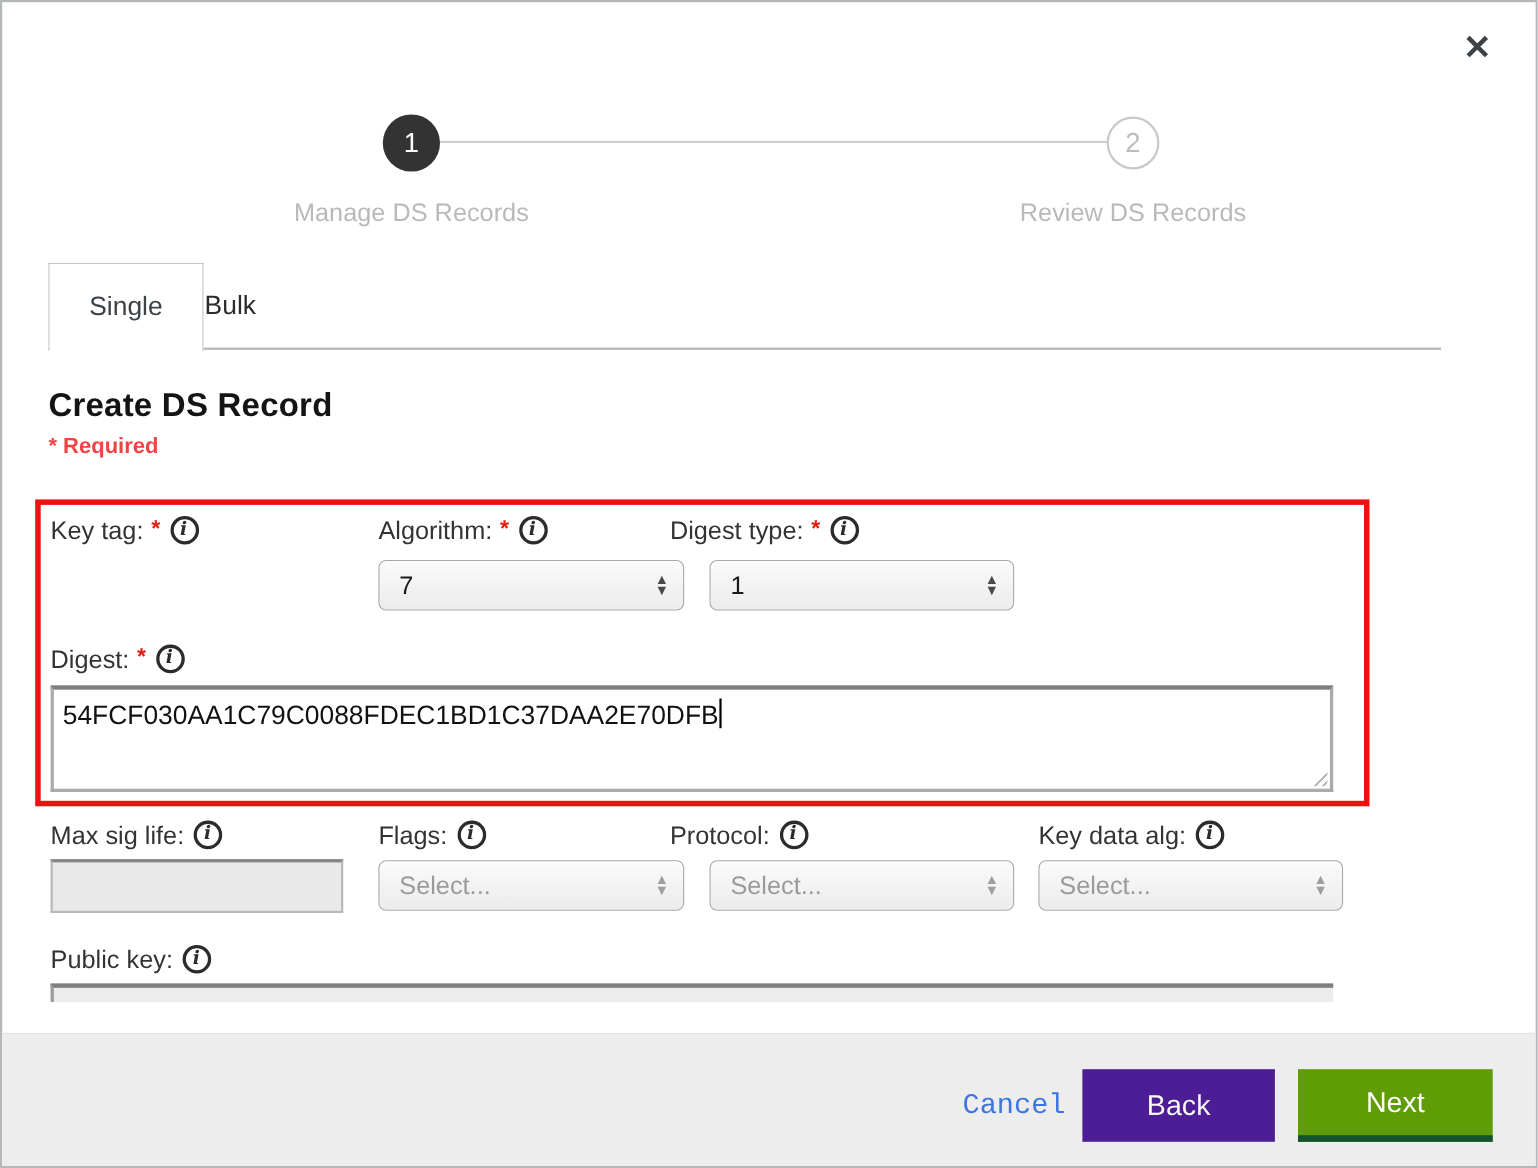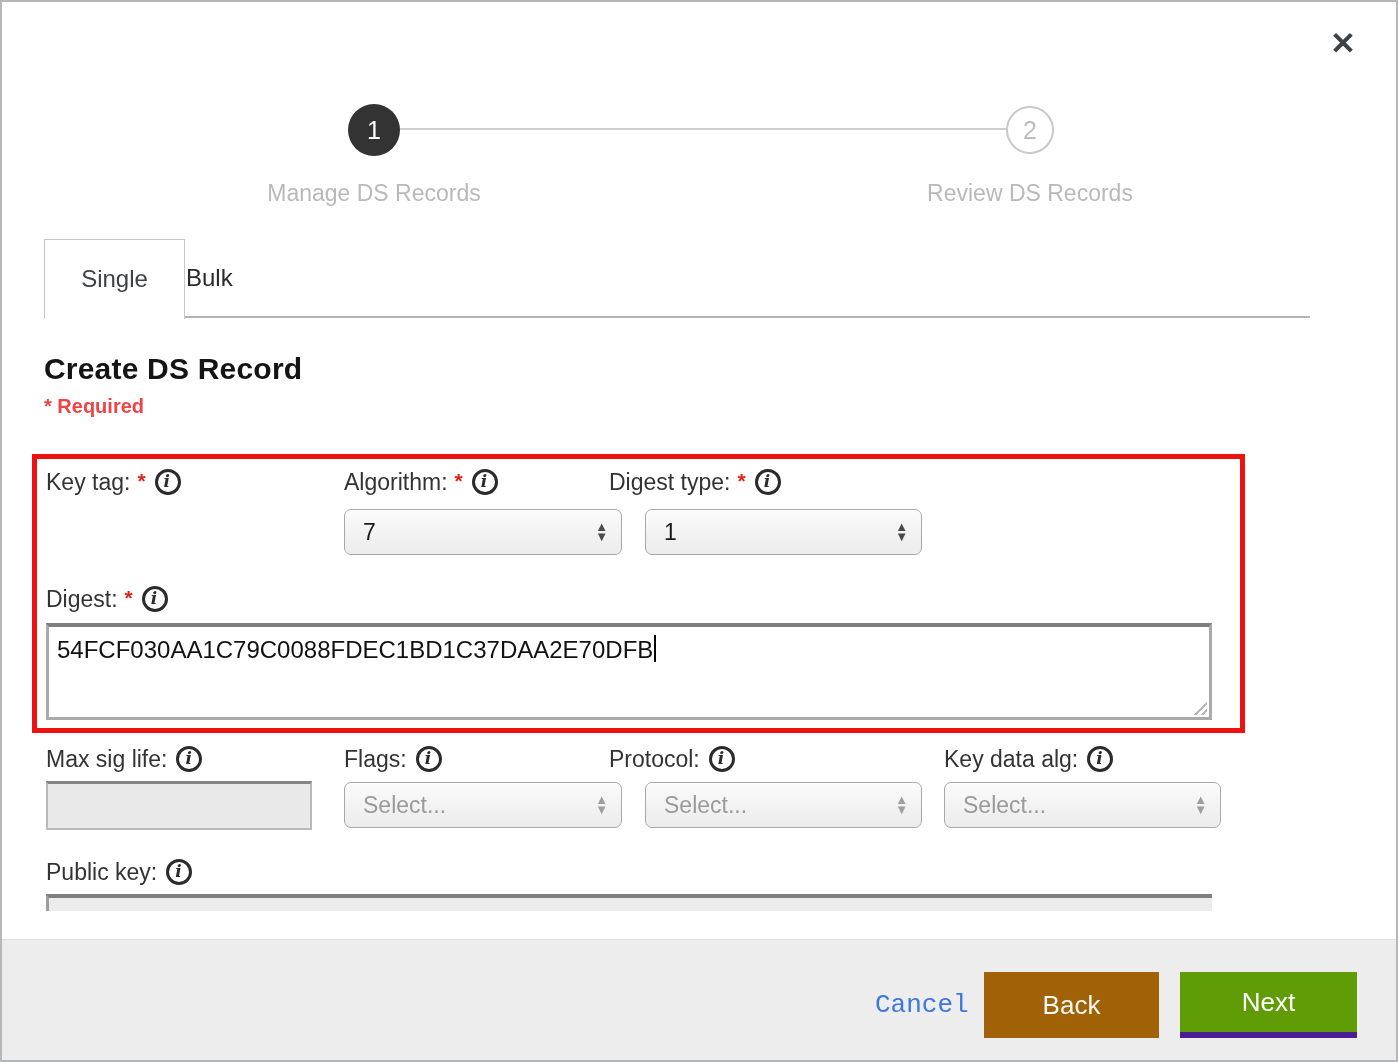--- a/index.html
+++ b/index.html
@@ -144,22 +144,22 @@
     position:absolute; left:0; top:937px; width:1394px; height:121px;
     background:#ededed; border-top:1px solid #e2e2e2;
   }
   .cancel-link {
     position:absolute; left:873px; top:50px;
     font-size:26px; color:#3c76de; cursor:pointer; background:none; border:none;
     font-family:Liberation Mono, monospace;
   }
   .btn { position:absolute; top:32px; height:66px; border:none; font-family:"Liberation Sans", sans-serif;
          font-size:26px; color:#ffffff; cursor:pointer; text-align:center; }
-  .btn-back { left:982px; width:175px; background:#a16207; color:#f6f8f2; }
-  .btn-next { left:1178px; width:177px; background:#609c06; border-bottom:6px solid #4c1d95; }
+  .btn-back { left:982px; width:175px; background:#4c1d95; color:#f6f8f2; }
+  .btn-next { left:1178px; width:177px; background:#609c06; border-bottom:6px solid #14532d; }
 </style>
 </head>
 <body>
 
 <div class="modal">
 
   <div class="close-btn">✕</div>
 
   <div class="stepper-line"></div>
   <div class="step-circle active">1</div>

